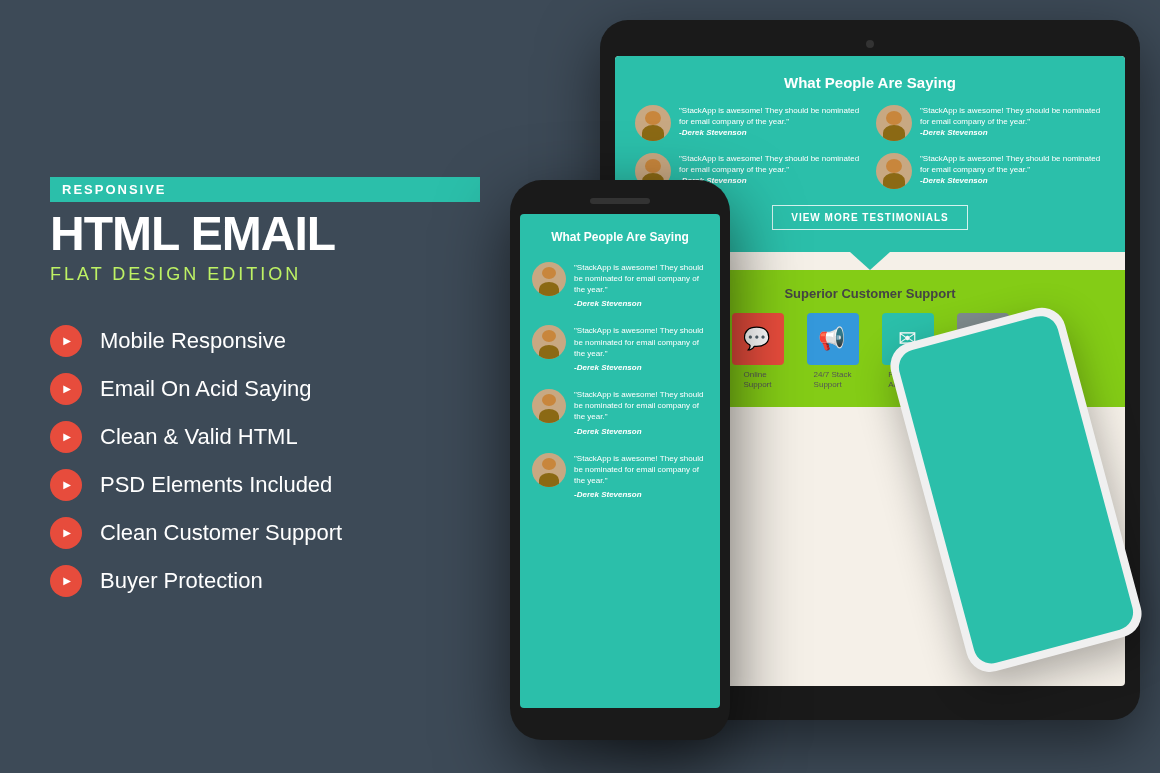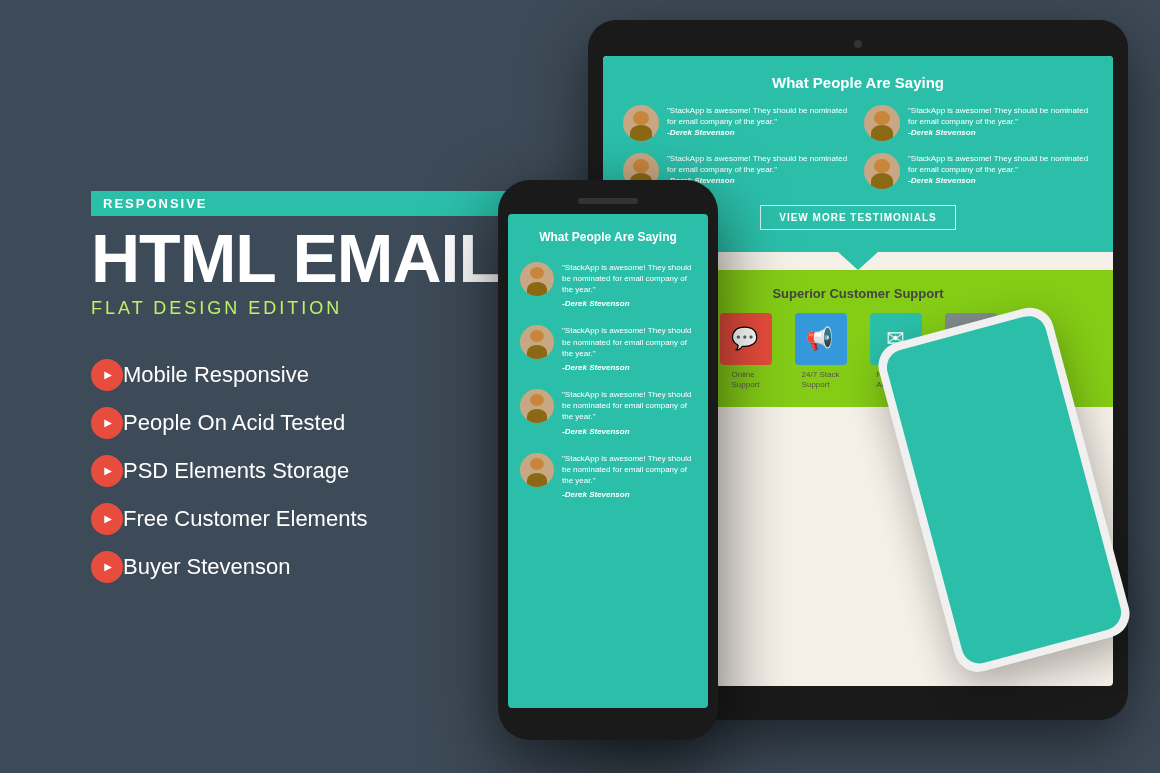--- a/index.html
+++ b/index.html
@@ -16,37 +16,36 @@
     .left-panel {
       position: absolute;
       left: 0;
       top: 0;
       width: 530px;
       height: 773px;
       padding: 60px 50px;
       display: flex;
       flex-direction: column;
       justify-content: center;
-      margin-left: 41px;
     }
 
     .badge {
       display: inline-block;
       background: #2bbfaa;
       color: #fff;
       font-size: 13px;
       font-weight: 700;
       letter-spacing: 2px;
       padding: 5px 12px;
       margin-bottom: 8px;
       text-transform: uppercase;
     }
 
     .main-title {
-      font-size: 68px;
+      font-size: 48px;
       font-weight: 900;
       color: #fff;
       line-height: 1;
       letter-spacing: -1px;
       margin-bottom: 6px;
       text-transform: uppercase;
     }
 
     .sub-title {
       font-size: 18px;
@@ -60,20 +59,21 @@
     .feature-list {
       list-style: none;
       display: flex;
       flex-direction: column;
       gap: 16px;
     }
 
     .feature-item {
       display: flex;
       align-items: center;
+      gap: 18px;
     }
 
     .feature-icon {
       width: 32px;
       height: 32px;
       border-radius: 50%;
       background: #e74c3c;
       display: flex;
       align-items: center;
       justify-content: center;
@@ -89,21 +89,21 @@
 
     .feature-text {
       font-size: 22px;
       color: #fff;
       font-weight: 500;
     }
 
     
     .right-panel {
       position: absolute;
-      right: 12px;
+      right: 0;
       top: 0;
       width: 700px;
       height: 624px;
     }
 
     
     .tablet {
       position: absolute;
       top: 20px;
       right: 20px;
@@ -404,33 +404,37 @@
   <span class="badge">RESPONSIVE</span>
   <h1 class="main-title">HTML EMAIL</h1>
   <p class="sub-title">FLAT DESIGN EDITION</p>
   <ul class="feature-list">
   <li class="feature-item">
     <span class="feature-icon"></span>
     <span class="feature-text">Mobile Responsive</span>
   </li>
       <li class="feature-item">
     <span class="feature-icon"></span>
-    <span class="feature-text">People On Acid Tested</span>
+    <span class="feature-text">Email On Acid Saying</span>
   </li>
       <li class="feature-item">
     <span class="feature-icon"></span>
-    <span class="feature-text">PSD Elements Storage</span>
+    <span class="feature-text">Clean &amp; Valid HTML</span>
   </li>
       <li class="feature-item">
     <span class="feature-icon"></span>
-    <span class="feature-text">Free Customer Elements</span>
+    <span class="feature-text">PSD Elements Included</span>
   </li>
       <li class="feature-item">
     <span class="feature-icon"></span>
-    <span class="feature-text">Buyer Stevenson</span>
+    <span class="feature-text">Clean Customer Support</span>
+  </li>
+      <li class="feature-item">
+    <span class="feature-icon"></span>
+    <span class="feature-text">Buyer Protection</span>
   </li>
     </ul>
 </div>
 
 <div class="right-panel">
 
   <div class="tablet">
     <div class="tablet-camera"></div>
     <div class="tablet-screen">
 

